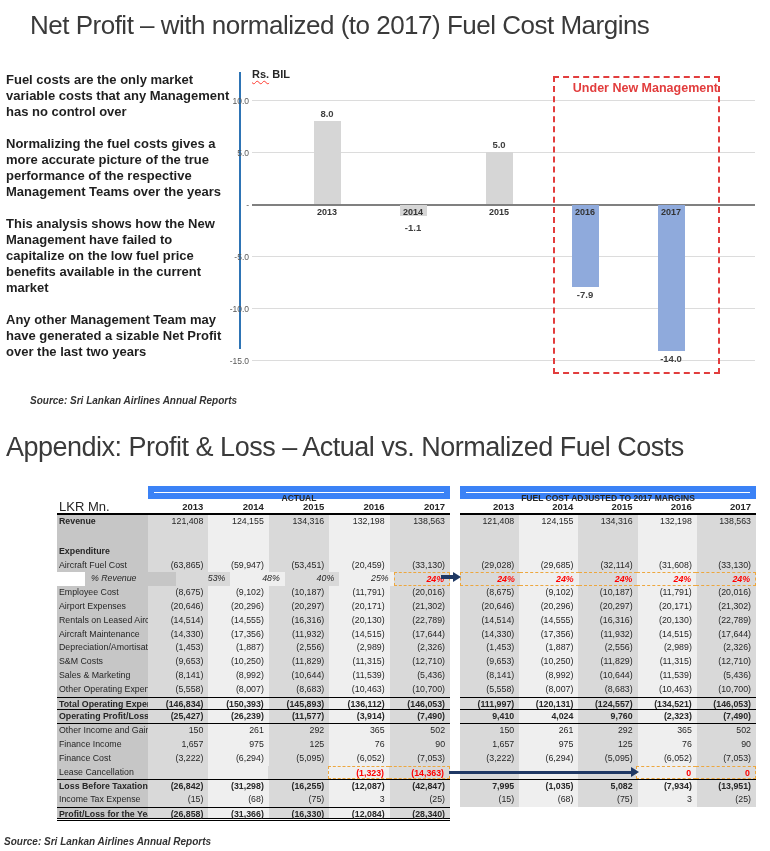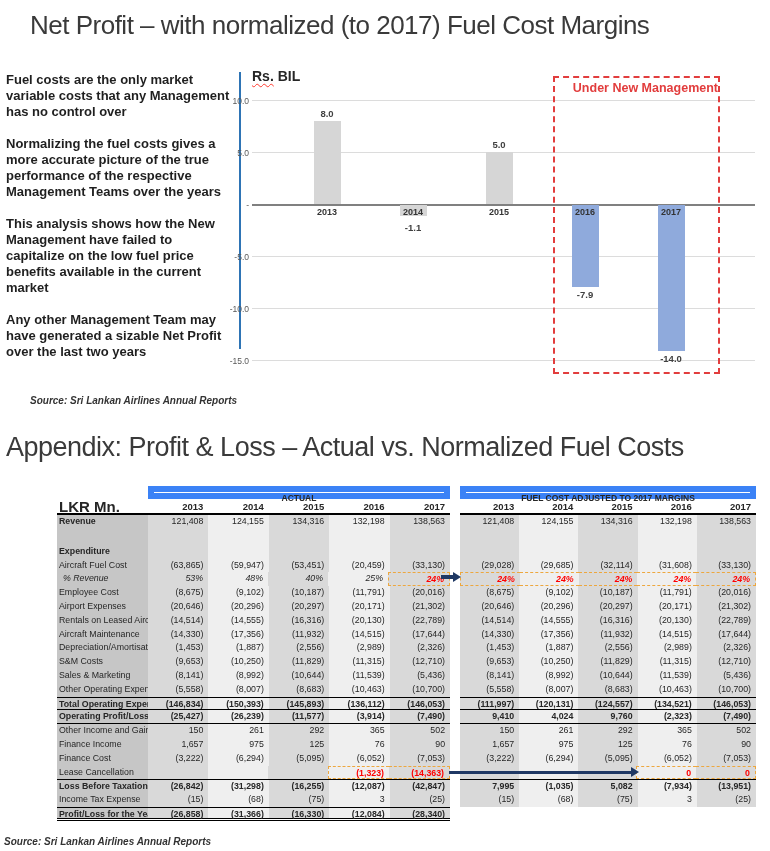--- a/index.html
+++ b/index.html
@@ -16,21 +16,21 @@
              font-size:13px; line-height:16px; font-weight:700; color:#1f1f1f; }
   #bullets p { margin:0 0 16px 0; }
 
   .source-note { position:absolute; font-size:10px; font-style:italic; font-weight:700; color:#333333; }
   #source-top { left:30px; top:395px; }
   #source-bottom { left:4px; top:836px; }
 
   
   #chart { position:absolute; left:228px; top:66px; width:536px; height:334px; }
   #chart-vline { position:absolute; left:11px; top:6px; width:2px; height:277px; background:#2e74b5; }
-  #unit-label { position:absolute; left:24px; top:2px; font-size:14px; font-weight:700; color:#262626; }
+  #unit-label { position:absolute; left:24px; top:2px; font-size:11px; font-weight:700; color:#262626; }
   #unit-label .wavy { text-decoration:underline wavy #ff3b30; text-decoration-thickness:1px; text-underline-offset:2px; }
   .gridline { position:absolute; left:24px; width:503px; height:1px; background:#dcdcdc; }
   .zeroline { background:#808080; height:2px; }
   .ytick { position:absolute; left:0px; width:21px; text-align:right; font-size:8.5px; color:#595959; }
   .bar { position:absolute; width:27px; }
   .bar-label { position:absolute; width:44px; text-align:center; font-size:9.5px; font-weight:700; color:#404040; }
   .cat-label { position:absolute; width:44px; text-align:center; font-size:9px; font-weight:700; color:#333333; }
   #mgmt-box { position:absolute; left:325px; top:10px; width:163px; height:294px;
               border:2px dashed #e23d3d; }
   #mgmt-label { padding-top:3px; text-align:right; color:#e23d3d; font-weight:700; font-size:12.5px; }
@@ -39,29 +39,29 @@
   .hdr-box { position:absolute; top:486px; height:13px; line-height:13px; border:6px solid #3b82f6;
              font-size:8.5px; font-weight:700; text-align:center; background:#fff; box-sizing:border-box; }
   #actual-box { left:148px; width:302px; }
   #adjusted-box { left:460px; width:296px; }
   .ptable { position:absolute; top:500px; }
   #left-table { left:57px; width:393px; }
   #right-table { left:460px; width:296px; }
   .trow { display:flex; height:13.8px; line-height:13.6px; box-sizing:border-box; }
   .yrow { height:15px; line-height:14px; border-bottom:2px solid #000; font-weight:700; }
   .yrow .cell { font-size:9.5px; background:transparent !important; }
-  .yrow .lab { font-size:15px; background:transparent !important; font-weight:700; }
+  .yrow .lab { font-size:13px; background:transparent !important; font-weight:400; }
   .lab { width:91px; padding-left:2px; box-sizing:border-box; background:#c6c6c6; font-size:8.8px; overflow:hidden; white-space:nowrap; }
   .cell { flex:1; text-align:right; padding-right:5px; box-sizing:border-box; font-size:8.8px; white-space:nowrap; }
   .c0,.c2,.c4 { background:#d9d9d9; }
   .c1,.c3 { background:#efefef; }
   .sp { height:16px; }
   .bold { font-weight:700; }
   .ital { font-style:italic; }
-  .ital .lab { padding-left:6px; }
+  .ital .lab { padding-left:6px;margin-left:28px; }
   .bt { border-top:1px solid #000; }
   .bb { border-bottom:1px solid #000; }
   .bd { border-bottom:3px double #000; }
   .red { color:#ff0000; font-weight:700; }
   .dxt { border-top:1px dashed #eda73e; }
   .dxb { border-bottom:1px dashed #eda73e; }
   .dxl { border-left:1px dashed #eda73e; }
   .dxr { border-right:1px dashed #eda73e; }
 
   

